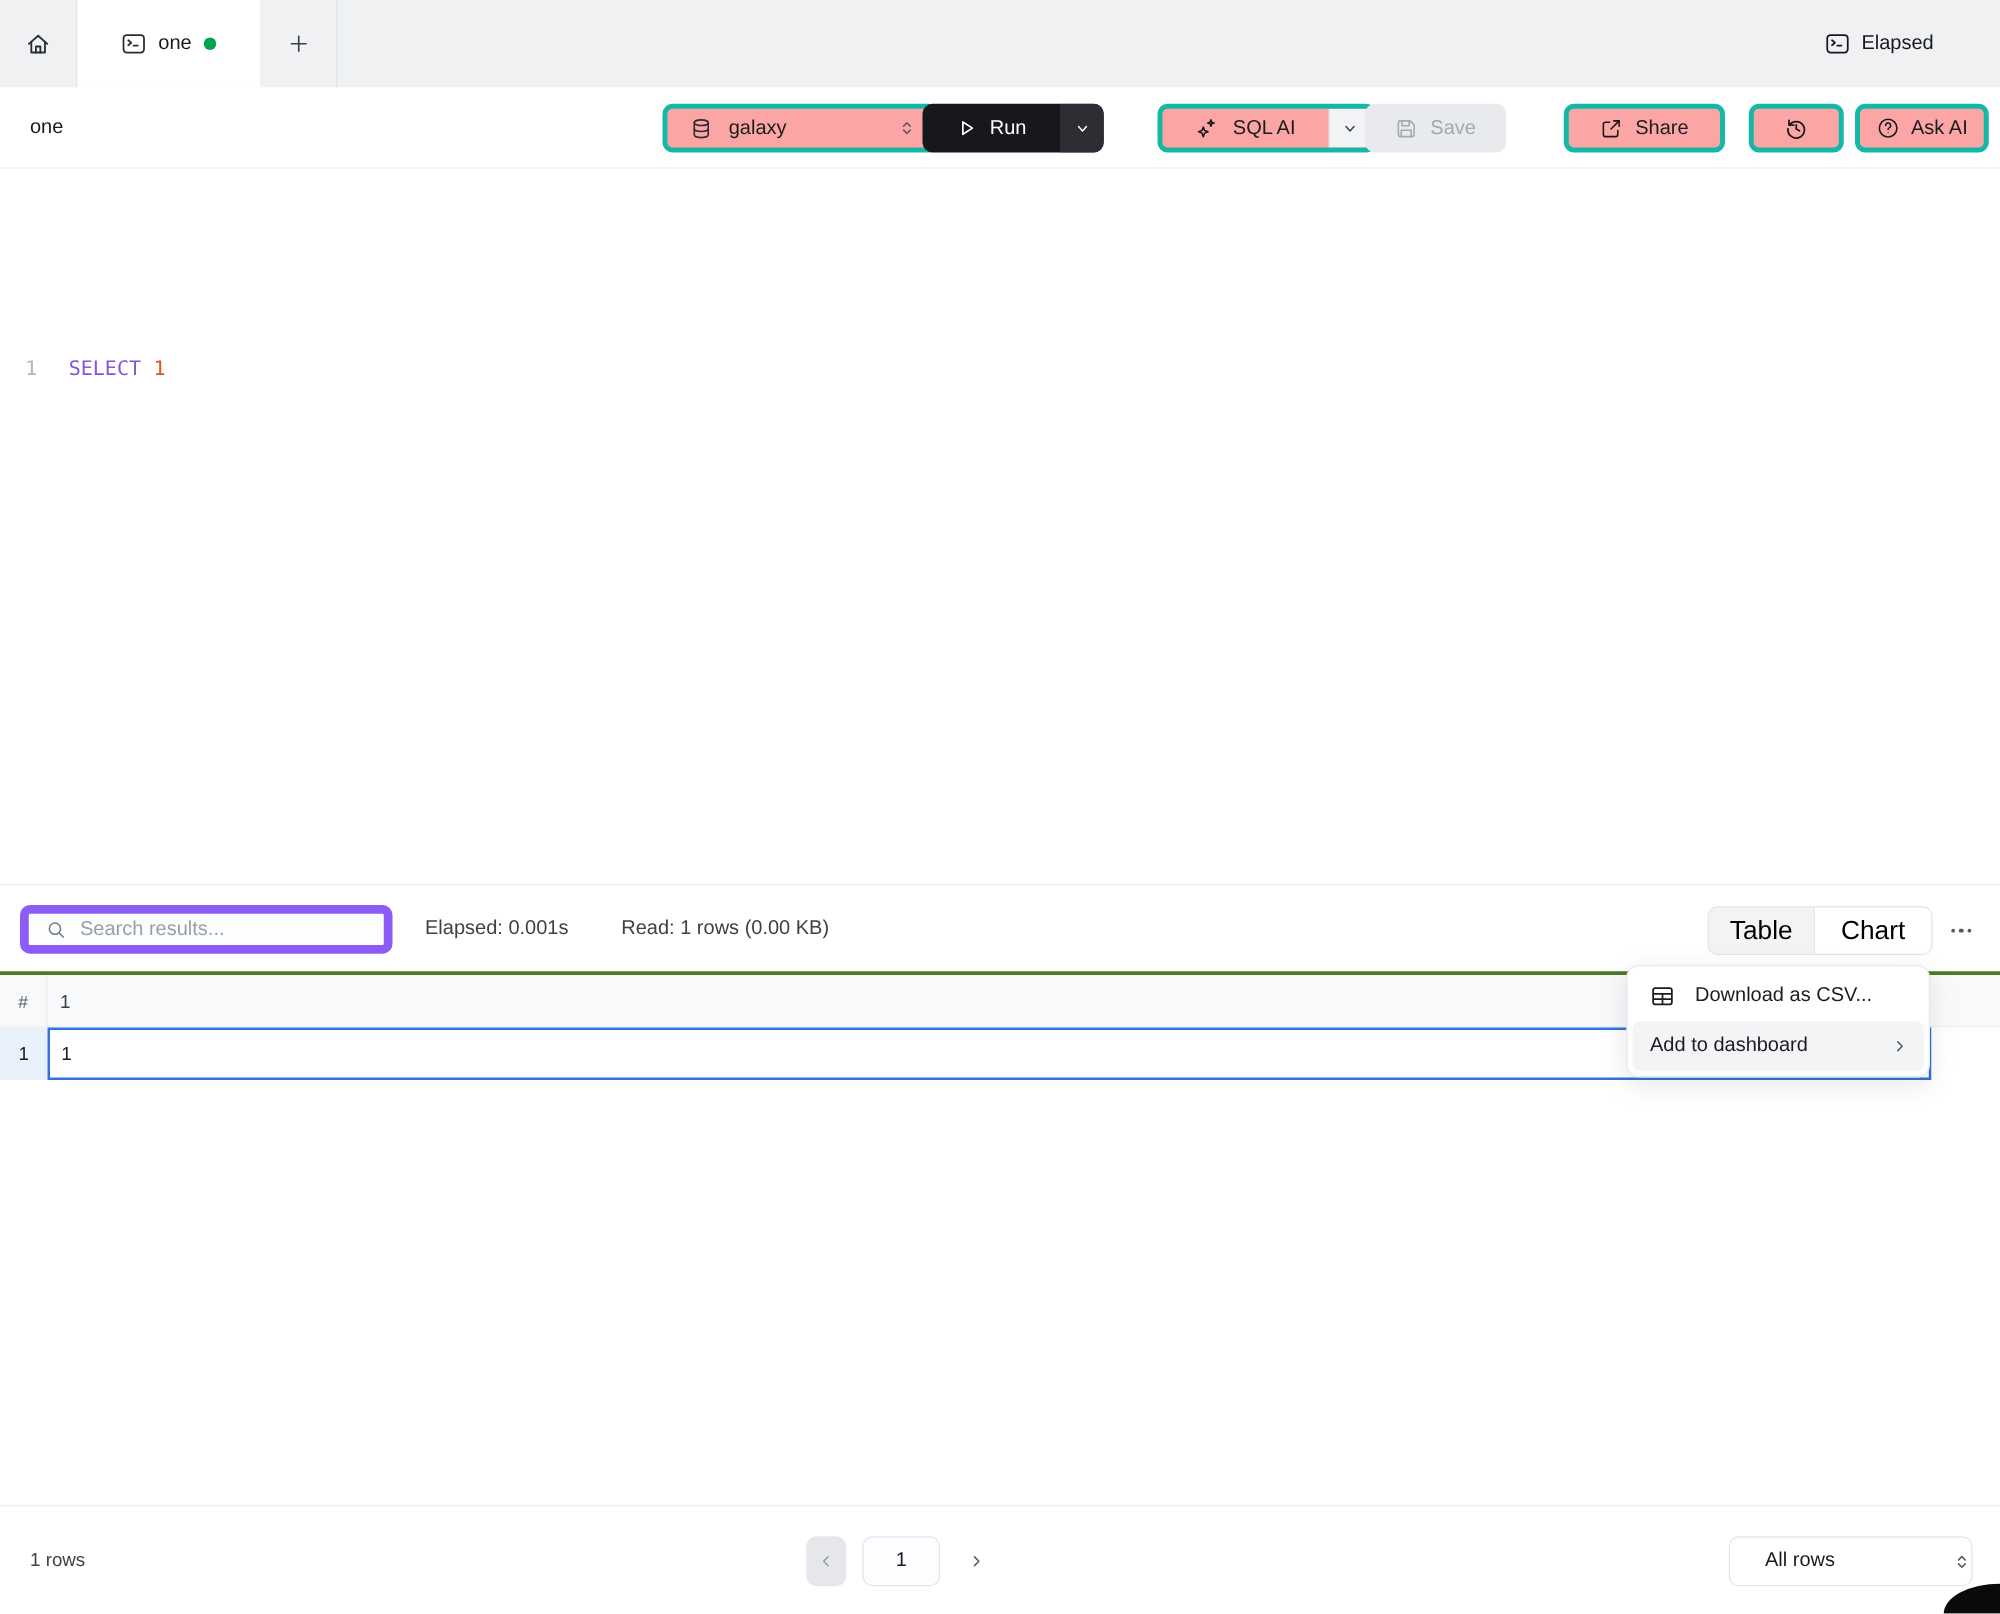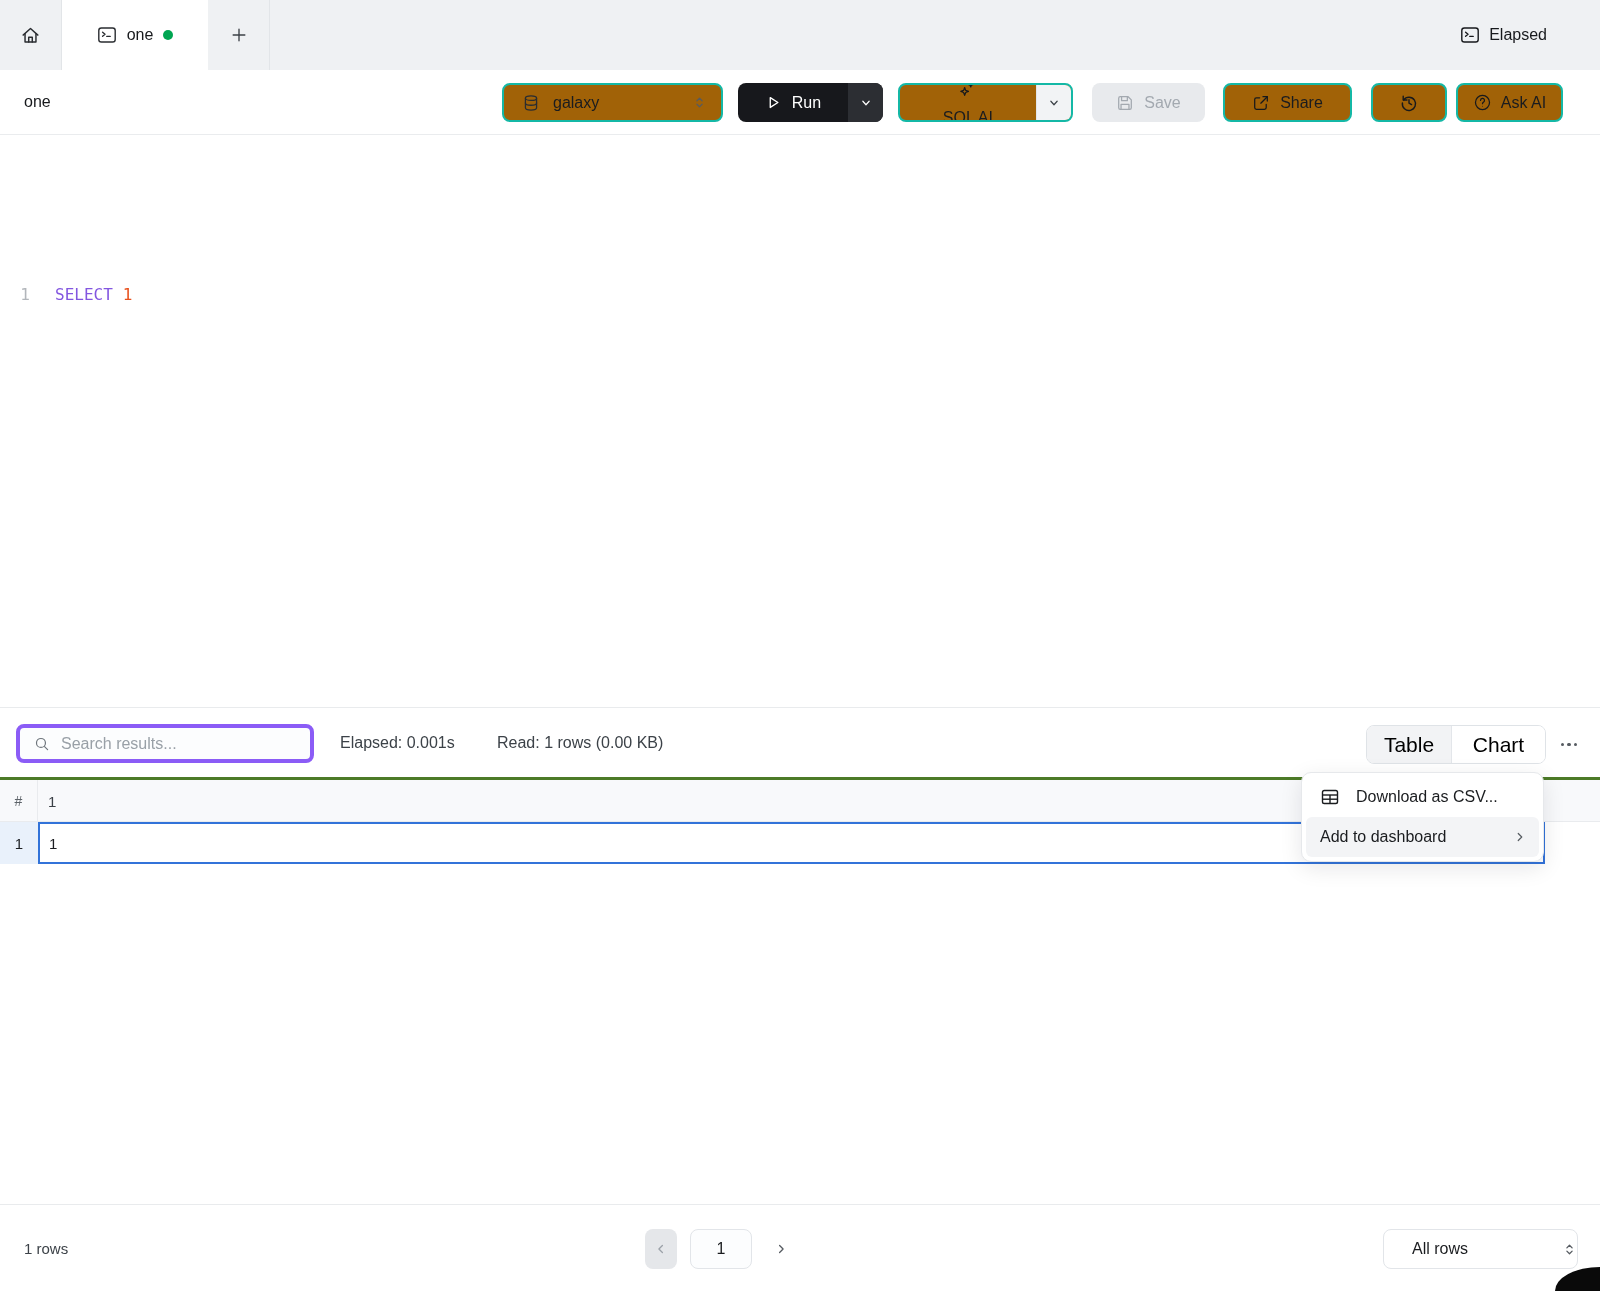--- a/index.html
+++ b/index.html
@@ -16,44 +16,44 @@
   .tab-active { position:absolute; left:62px; top:0; width:146px; height:70px; background:#fff; display:flex; align-items:center; justify-content:center; gap:10px; cursor:pointer; }
   .tab-active .tab-label { font-size:16px; color:#17191c; }
   .dot { width:10px; height:10px; border-radius:50%; background:#00a551; }
   .newtab-btn { position:absolute; left:208px; top:0; width:62px; height:70px; display:flex; align-items:center; justify-content:center; border-right:1px solid #e2e5e8; cursor:pointer; color:#3c4147; }
   .queries-btn { position:absolute; right:53px; top:0; height:70px; display:flex; align-items:center; gap:9px; cursor:pointer; font-size:16px; color:#17191c; }
 
   
   .toolbar { position:absolute; left:0; top:70px; width:1600px; height:65px; background:#fff; border-bottom:1px solid #eaecee; }
   .query-title { position:absolute; left:24px; top:0; height:64px; display:flex; align-items:center; font-size:16px; color:#17191c; }
   .ctl { position:absolute; top:13px; height:39px; border-radius:8px; display:flex; align-items:center; font-size:16px; }
-  .bordered { border:2px solid #14b8a6; background:#a16207; }
+  .bordered { border:4px solid #14b8a6; background:#fca5a5;margin-left:28px; }
   .db-select { left:502px; width:221px; padding:0 14px 0 18px; gap:13px; cursor:pointer; }
   .db-select .grow { flex:1; }
   .run-btn { left:738px; width:145px; background:#17181c; color:#fff; cursor:pointer; overflow:hidden; }
   .run-main { width:110px; height:100%; display:flex; align-items:center; justify-content:center; gap:10px; font-weight:500; }
   .run-chev { width:35px; height:100%; background:#2c2e33; display:flex; align-items:center; justify-content:center; }
   .sqlai-btn { left:898px; width:175px; padding:0; cursor:pointer; overflow:hidden; }
-  .sqlai-main { width:139px; height:100%; display:flex; align-items:center; justify-content:center; gap:11px;flex-direction:column; }
+  .sqlai-main { width:139px; height:100%; display:flex; align-items:center; justify-content:center; gap:11px; }
   .sqlai-chev { width:36px; height:100%; background:#f2f3f5; border-left:1px solid #e3e6ea; display:flex; align-items:center; justify-content:center; }
   .save-btn { left:1092px; width:113px; background:#e8eaed; color:#a3a9b0; justify-content:center; gap:10px; }
   .share-btn { left:1223px; width:129px; justify-content:center; gap:10px; cursor:pointer; }
   .history-btn { left:1371px; width:76px; justify-content:center; cursor:pointer; }
   .askai-btn { left:1456px; width:107px; justify-content:center; gap:9px; cursor:pointer; }
 
   
   .editor { position:absolute; left:0; top:135px; width:1600px; height:572px; background:#fff; font-family:"DejaVu Sans Mono", monospace; font-size:16px; }
   .editor .ln { position:absolute; left:14px; top:150px; width:22px; text-align:center; color:#b2b6bb; }
   .editor .code { position:absolute; left:55px; top:150px; }
   .kw { color:#8356e0; }
   .num { color:#e8511d; margin-left:10px; }
 
   
   .results-bar { position:absolute; left:0; top:707px; width:1600px; height:70px; background:#fff; border-top:1px solid #e9ebed; }
-  .search-box { position:absolute; left:16px; top:16px; width:298px; height:39px; border:4px solid #8b5cf6; border-radius:8px; background:#fcfdfe; display:flex; align-items:center; padding:0 12px 0 14px; gap:11px; color:#8d949c; }
+  .search-box { position:absolute; left:16px; top:16px; width:298px; height:39px; border:7px solid #8b5cf6; border-radius:8px; background:#fcfdfe; display:flex; align-items:center; padding:0 12px 0 14px; gap:11px; color:#8d949c; }
   .search-box input { border:none; outline:none; background:transparent; font-family:"Liberation Sans", sans-serif; font-size:16px; color:#1a1c1f; width:230px; }
   .search-box input::placeholder { color:#99a0a7; }
   .stat { position:absolute; top:0; height:70px; display:flex; align-items:center; font-size:16px; color:#3c4248; }
   .stat.elapsed { left:340px; }
   .stat.read { left:497px; }
   .view-toggle { position:absolute; left:1366px; top:17px; width:180px; height:39px; border:1px solid #dfe3e7; border-radius:8px; overflow:hidden; display:flex; background:#fff; }
   .seg { display:flex; align-items:center; justify-content:center; font-size:21px; color:#000000; cursor:pointer; }
   .seg.table { width:85px; background:#f2f3f5; border-right:1px solid #e3e6ea; }
   .seg.chart { flex:1; background:#fff; }
   .more-btn { position:absolute; left:1554px; top:17px; width:30px; height:39px; display:flex; align-items:center; justify-content:center; gap:3px; cursor:pointer; }

